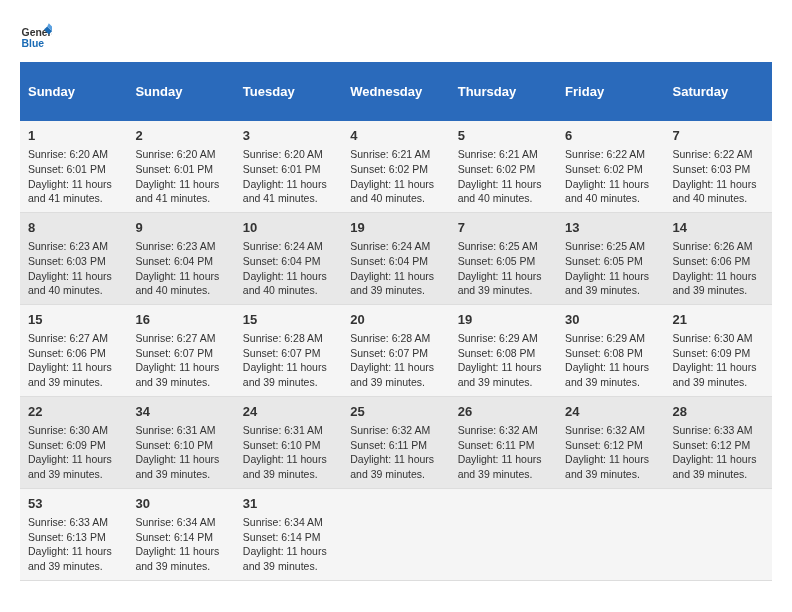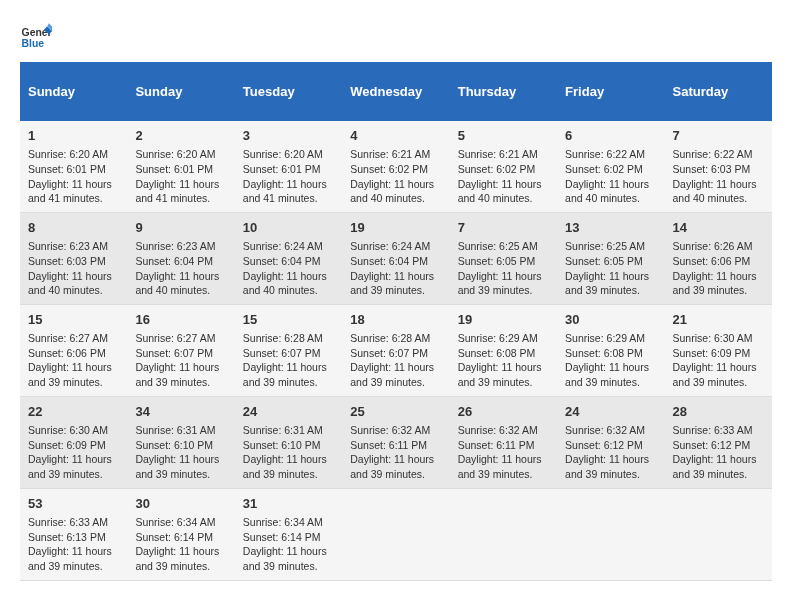--- a/index.html
+++ b/index.html
@@ -127,21 +127,21 @@
         <td><span class="day-num">10</span><span>Sunrise: 6:24 AM</span><br><span>Sunset: 6:04 PM</span><br><span>Daylight: 11 hours</span><br><span>and 40 minutes.</span></td>
         <td><span class="day-num">19</span><span>Sunrise: 6:24 AM</span><br><span>Sunset: 6:04 PM</span><br><span>Daylight: 11 hours</span><br><span>and 39 minutes.</span></td>
         <td><span class="day-num">7</span><span>Sunrise: 6:25 AM</span><br><span>Sunset: 6:05 PM</span><br><span>Daylight: 11 hours</span><br><span>and 39 minutes.</span></td>
         <td><span class="day-num">13</span><span>Sunrise: 6:25 AM</span><br><span>Sunset: 6:05 PM</span><br><span>Daylight: 11 hours</span><br><span>and 39 minutes.</span></td>
         <td><span class="day-num">14</span><span>Sunrise: 6:26 AM</span><br><span>Sunset: 6:06 PM</span><br><span>Daylight: 11 hours</span><br><span>and 39 minutes.</span></td>
       </tr>
       <tr>
         <td><span class="day-num">15</span><span>Sunrise: 6:27 AM</span><br><span>Sunset: 6:06 PM</span><br><span>Daylight: 11 hours</span><br><span>and 39 minutes.</span></td>
         <td><span class="day-num">16</span><span>Sunrise: 6:27 AM</span><br><span>Sunset: 6:07 PM</span><br><span>Daylight: 11 hours</span><br><span>and 39 minutes.</span></td>
         <td><span class="day-num">15</span><span>Sunrise: 6:28 AM</span><br><span>Sunset: 6:07 PM</span><br><span>Daylight: 11 hours</span><br><span>and 39 minutes.</span></td>
-        <td><span class="day-num">18</span><span>Sunrise: 6:28 AM</span><br><span>Sunset: 6:07 PM</span><br><span>Daylight: 11 hours</span><br><span>and 39 minutes.</span></td>
+        <td><span class="day-num">20</span><span>Sunrise: 6:28 AM</span><br><span>Sunset: 6:07 PM</span><br><span>Daylight: 11 hours</span><br><span>and 39 minutes.</span></td>
         <td><span class="day-num">19</span><span>Sunrise: 6:29 AM</span><br><span>Sunset: 6:08 PM</span><br><span>Daylight: 11 hours</span><br><span>and 39 minutes.</span></td>
         <td><span class="day-num">30</span><span>Sunrise: 6:29 AM</span><br><span>Sunset: 6:08 PM</span><br><span>Daylight: 11 hours</span><br><span>and 39 minutes.</span></td>
         <td><span class="day-num">21</span><span>Sunrise: 6:30 AM</span><br><span>Sunset: 6:09 PM</span><br><span>Daylight: 11 hours</span><br><span>and 39 minutes.</span></td>
       </tr>
       <tr>
         <td><span class="day-num">22</span><span>Sunrise: 6:30 AM</span><br><span>Sunset: 6:09 PM</span><br><span>Daylight: 11 hours</span><br><span>and 39 minutes.</span></td>
         <td><span class="day-num">34</span><span>Sunrise: 6:31 AM</span><br><span>Sunset: 6:10 PM</span><br><span>Daylight: 11 hours</span><br><span>and 39 minutes.</span></td>
         <td><span class="day-num">24</span><span>Sunrise: 6:31 AM</span><br><span>Sunset: 6:10 PM</span><br><span>Daylight: 11 hours</span><br><span>and 39 minutes.</span></td>
         <td><span class="day-num">25</span><span>Sunrise: 6:32 AM</span><br><span>Sunset: 6:11 PM</span><br><span>Daylight: 11 hours</span><br><span>and 39 minutes.</span></td>
         <td><span class="day-num">26</span><span>Sunrise: 6:32 AM</span><br><span>Sunset: 6:11 PM</span><br><span>Daylight: 11 hours</span><br><span>and 39 minutes.</span></td>

